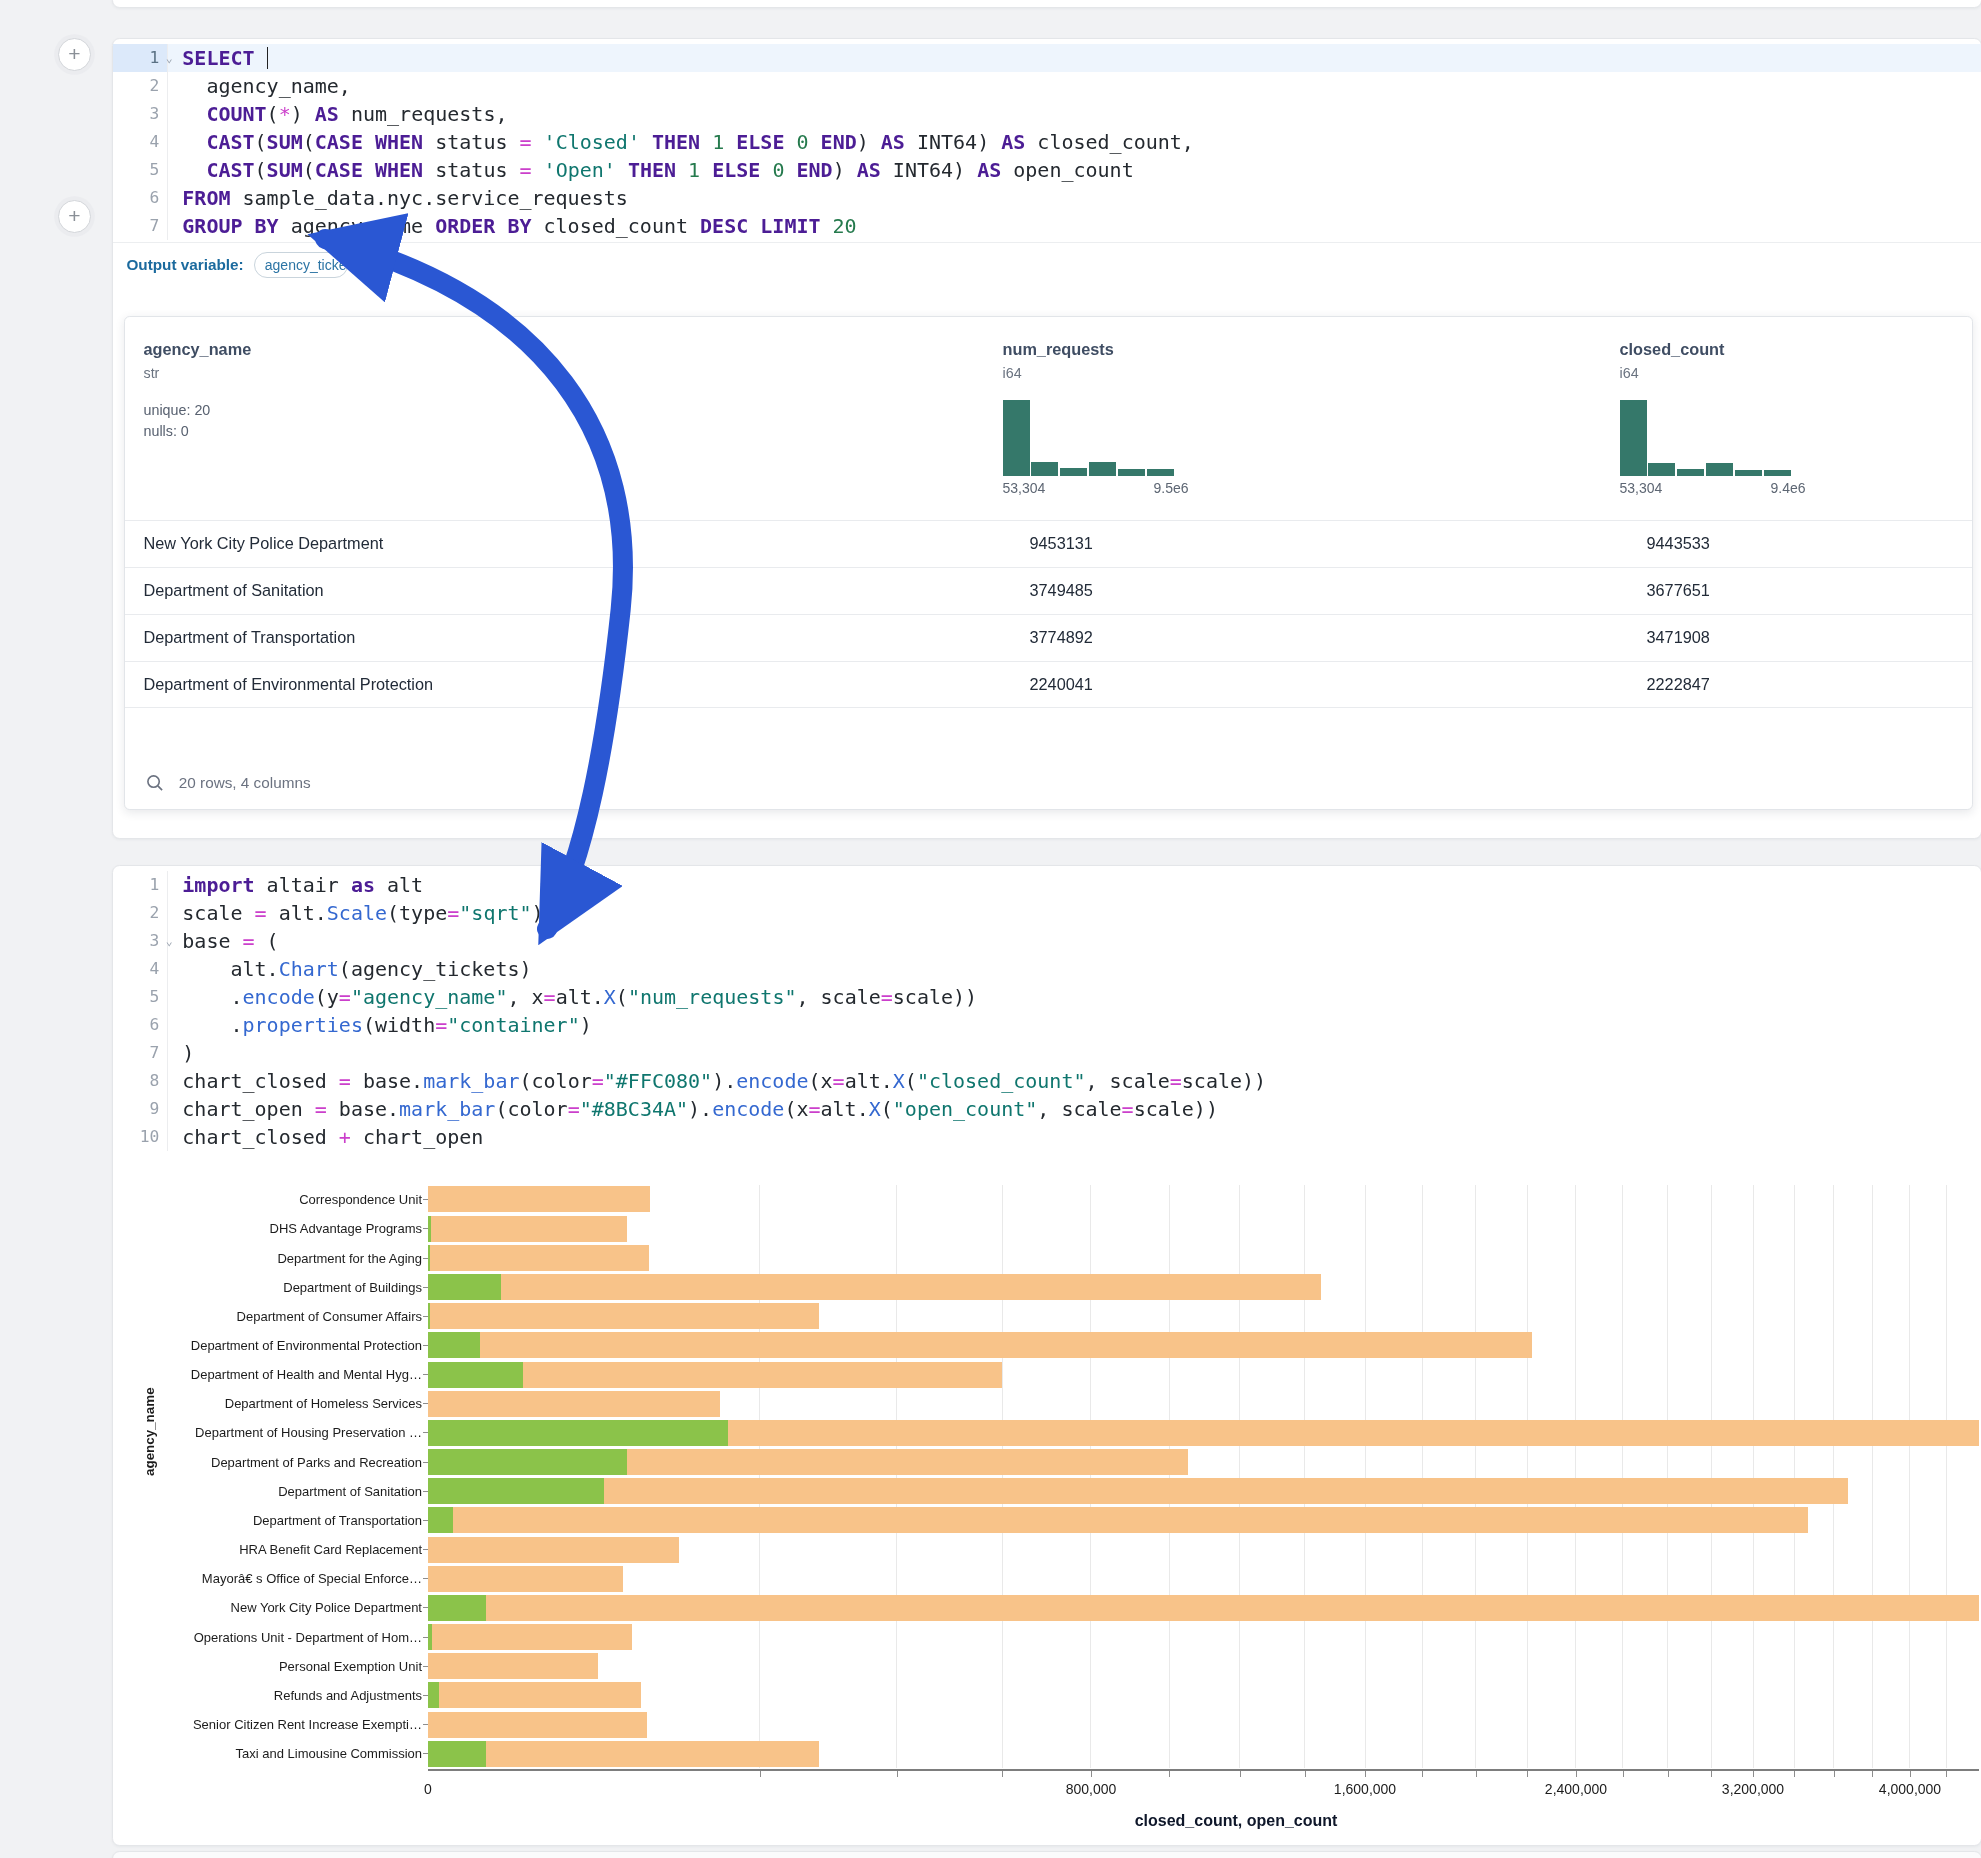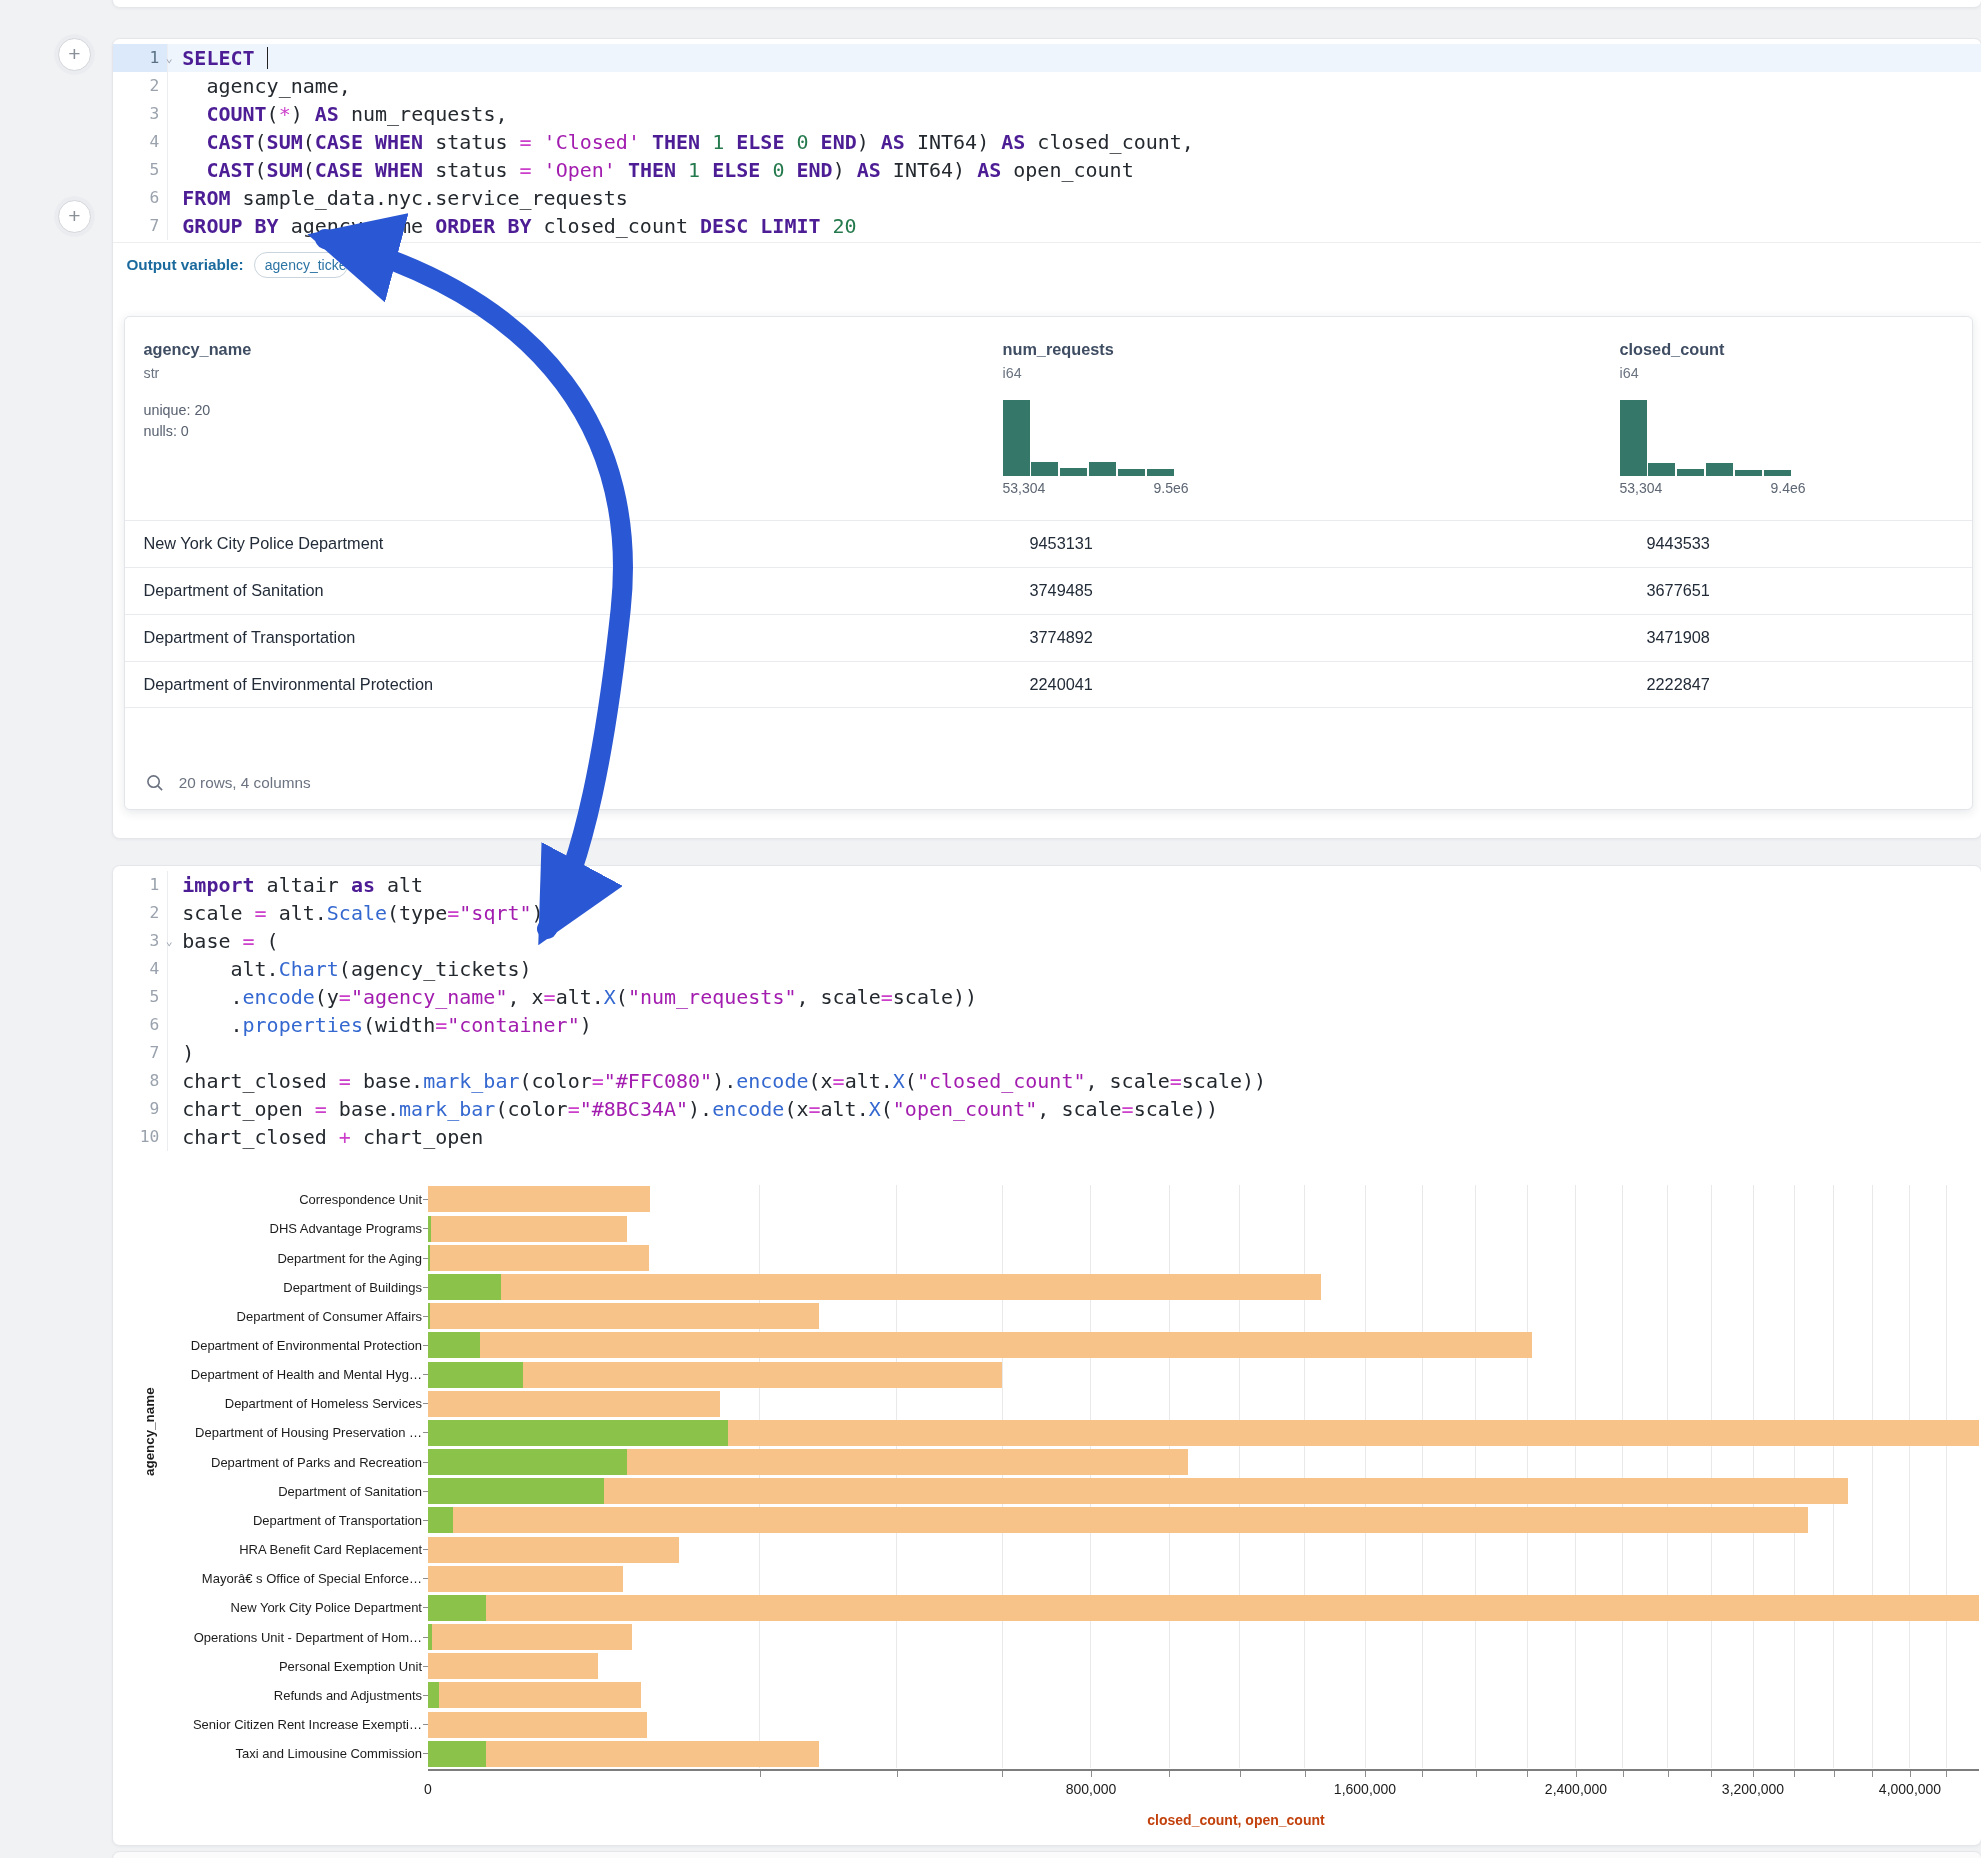--- a/index.html
+++ b/index.html
@@ -33,21 +33,21 @@
     flex:0 0 55px; text-align:right; padding-right:7.6px; position:relative;
     font-size:16.3px; color:#9aa2ad; font-family:"DejaVu Sans Mono", monospace;
     border-right:1px solid #ecedef; height:100%; line-height:28px;
   }
   .code-line .chev { position:absolute; right:-5.7px; top:0; font-size:11.5px; color:#97a1ad; }
   .code-line pre { margin-left:14.3px; font-family:inherit; }
   .code-line.hl { background:#eef5fd; }
   .code-line.hl .gutter { background:#dce9fa; color:#5a7184; }
   .tok-kw { color:#4c1d95; font-weight:bold; }
   .tok-fn { color:#3468d0; }
-  .tok-str { color:#a21caf; }
+  .tok-str { color:#0f766e; }
   .tok-num { color:#257a4d; }
   .tok-op { color:#cb3fcb; }
   .tok-pl { color:#24292f; }
   .cursor { display:inline-block; width:1.9px; height:22px; background:#222; vertical-align:-3.8px; }
   
   .outvar-row { position:absolute; left:0; top:203px; width:100%; height:44px; border-top:1px solid #eceef0; display:flex; align-items:center; }
   .outvar-label { margin-left:13.4px; font-size:15.3px; font-weight:bold; color:#1b6a9e; }
   .outvar-pill {
     margin-left:10.5px; width:94px; height:26px; border:1px solid #c9d4dc; border-radius:13.4px;
     padding:0 0 0 9.6px; overflow:hidden; white-space:nowrap;
@@ -74,21 +74,21 @@
   .df-footer { position:absolute; left:0; bottom:0; height:53px; width:100%; display:flex; align-items:center; }
   .df-footer .search { margin-left:21px; cursor:pointer; }
   .df-footer .count { margin-left:15.3px; font-size:15.3px; color:#6b7280; }
   
   .chart-wrap { position:absolute; left:0; top:311px; width:1870px; height:660px; }
   .plot { position:absolute; left:315px; top:7.6px; width:1551px; height:583px; background:#fff; }
   .gridline { position:absolute; top:0; width:1px; height:583px; background:#e9e9e9; }
   .xaxis-line { position:absolute; left:315px; top:592px; width:1551px; height:1.9px; background:#7d7d7d; }
   .xtick { position:absolute; top:594px; width:1px; height:5.7px; background:#8d8d8d; }
   .xlabel { position:absolute; top:604px; font-size:14px; color:#1c1c1c; transform:translateX(-50%); }
-  .xtitle { position:absolute; top:635px; font-size:14px; font-weight:bold; color:#c2410c; transform:translateX(-50%); }
+  .xtitle { position:absolute; top:635px; font-size:16px; font-weight:bold; color:#0f172a; transform:translateX(-50%); }
   .ytitle { position:absolute; left:29px; top:299px; font-size:13.4px; font-weight:bold; color:#1c1c1c;
             transform:rotate(-90deg); transform-origin:left top; white-space:nowrap; }
   .ylabel { position:absolute; right:1561px; font-size:13px; color:#1c1c1c; white-space:nowrap; transform:translateY(-50%); }
   .ytick  { position:absolute; left:310px; width:5.7px; height:1px; background:#8d8d8d; }
   .chart-bar { position:absolute; height:26px; }
   
   .arrow-svg { position:absolute; left:0; top:0; pointer-events:none; }
 </style>
 </head>
 <body>

